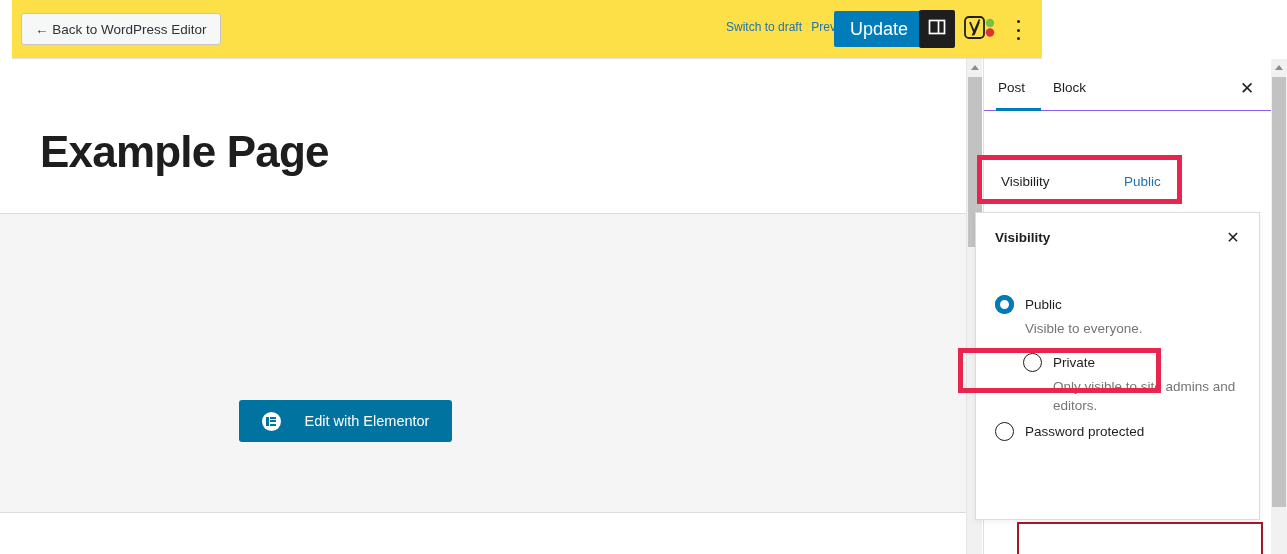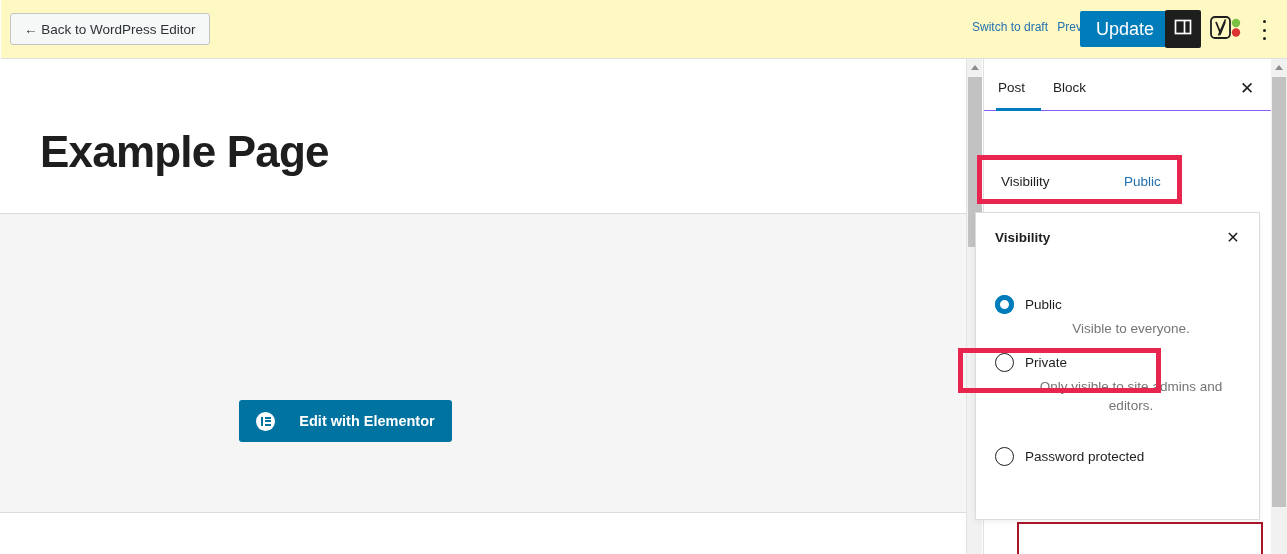--- a/index.html
+++ b/index.html
@@ -6,22 +6,22 @@
   html, body {
     width: 1287px; height: 554px;
     font-family: "Liberation Sans", sans-serif;
     background: #ffffff;
     overflow: hidden;
   }
   #root { position: relative; width: 1287px; height: 554px; }
 
   
   .topbar {
-    position: absolute; left: 1px; top: 0; width: 1287px; height: 59px;
-    background: #fef9c3; border-bottom: 1px solid #e0e0e0;
+    position: absolute; left: 12px; top: 0; width: 1030px; height: 59px;
+    background: #fde047; border-bottom: 1px solid #e0e0e0;
   }
   .back-btn {
     position: absolute; left: 9px; top: 13px;
     height: 32px; padding: 0 13px;
     display: flex; align-items: center;
     background: #f6f7f7; border: 1px solid #c5c5c5; border-radius: 3px;
     font-size: 13.5px; color: #2c3338; white-space: nowrap;
     cursor: pointer;
   }
   .tb-link {
@@ -67,21 +67,21 @@
   .content-block {
     position: absolute; left: 0; top: 154px; width: 966px; height: 300px;
     background: #f5f5f5;
     border-top: 1px solid #dcdcdc; border-bottom: 1px solid #dcdcdc;
   }
   .elementor-btn {
     position: absolute; left: 239px; top: 341px;
     width: 213px; height: 42px;
     background: #0073a0; border-radius: 3px;
     display: flex; align-items: center; justify-content: center; gap: 24px;
-    color: #ffffff; font-size: 14.5px; cursor: pointer; font-weight: bold;
+    color: #ffffff; font-size: 14.5px; cursor: pointer;
   }
   .el-glyph {
     width: 19px; height: 19px; border-radius: 50%; background: #fff;
     display: flex; align-items: center; justify-content: center; gap: 1.5px;
     flex-shrink: 0;
   }
   .el-glyph .bar { width: 2.5px; height: 9px; background: #0073a0; }
   .el-glyph .lines { display: flex; flex-direction: column; gap: 1.5px; }
   .el-glyph .lines span { display: block; width: 6px; height: 2px; background: #0073a0; }
 
@@ -180,21 +180,21 @@
     border-color: #007cba; border-width: 5px; background: #fff;
   }
   .radio-circle.checked::after {
     content: ''; position: absolute; left: -5px; top: -5px;
     width: 19px; height: 19px; border-radius: 50%;
     box-shadow: inset 0 0 0 1.5px #007cba;
   }
   .radio-label { font-size: 13.5px; color: #1e1e1e; }
   .radio-desc {
     padding-left: 49px; padding-right: 24px; margin-top: 5px;
-    font-size: 13.5px; color: #757575; line-height: 1.45; text-align: center;
+    font-size: 13.5px; color: #757575; line-height: 1.45;
   }
 
   
   .annot {
     position: absolute; border: 5px solid #e8254f; pointer-events: none;
   }
   .annot-vis { left: 977px; top: 155px; width: 205px; height: 49px; }
   .annot-priv { left: 958px; top: 348px; width: 203px; height: 45px; }
   .annot-bottom {
     position: absolute; left: 1017px; top: 522px; width: 246px; height: 32px;
@@ -285,21 +285,21 @@
 
     <div class="radio-group">
       <div class="radio-opt" style="margin-bottom:14px;">
         <div class="radio-head">
           <span class="radio-circle checked"></span>
           <span class="radio-label">Public</span>
         </div>
         <div class="radio-desc">Visible to everyone.</div>
       </div>
 
-      <div class="radio-opt" style="margin-bottom:31px;">
+      <div class="radio-opt" style="margin-bottom:6px;padding-left:28px;">
         <div class="radio-head">
           <span class="radio-circle"></span>
           <span class="radio-label">Private</span>
         </div>
         <div class="radio-desc">Only visible to site admins and editors.</div>
       </div>
 
       <div class="radio-opt">
         <div class="radio-head">
           <span class="radio-circle"></span>

